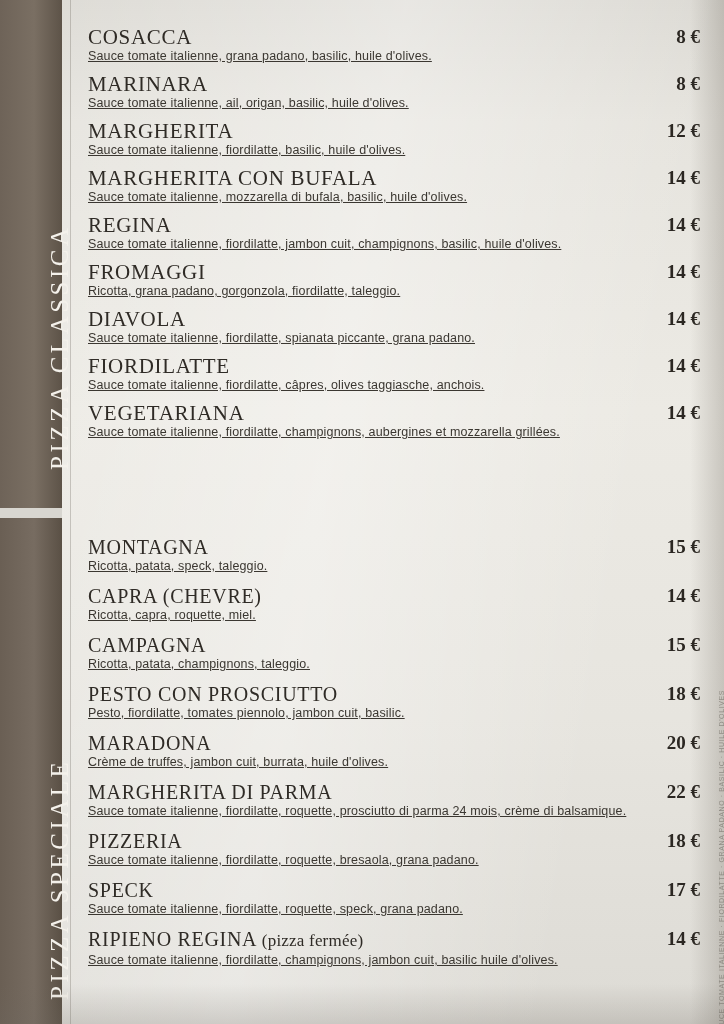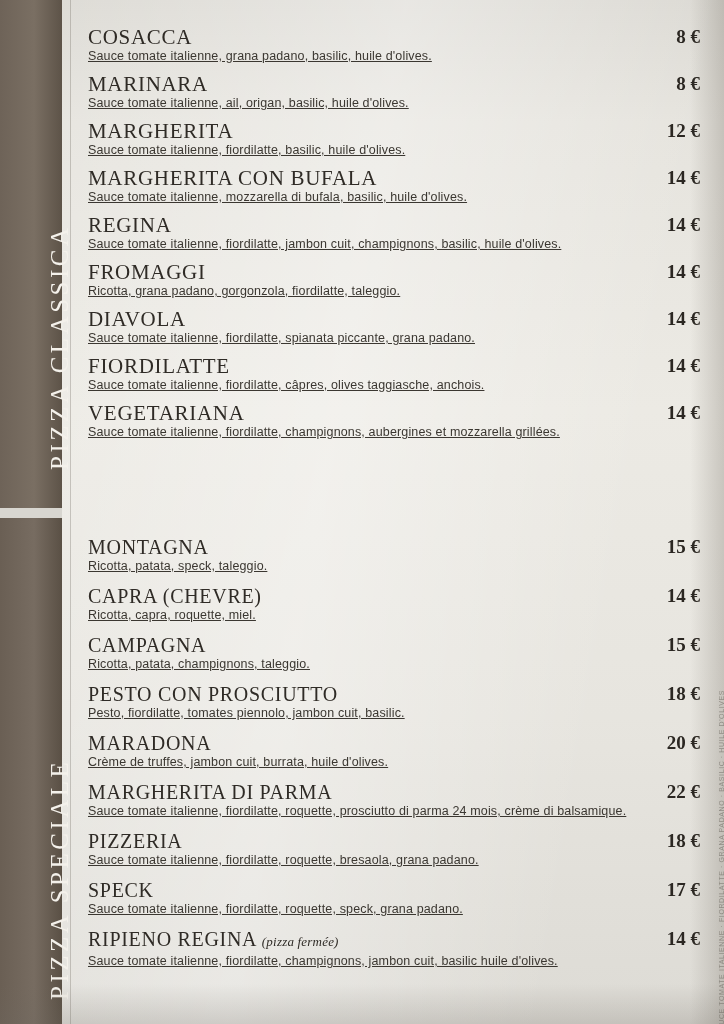--- a/index.html
+++ b/index.html
@@ -104,22 +104,21 @@
   }
   .name {
     font-family: "Liberation Serif", serif;
     font-size: 21px;
     line-height: 22px;
     letter-spacing: 0.7px;
     color: #2f2b26;
     font-weight: normal;
   }
   .name .paren {
-    font-size: 13px;
-    font-style: italic;
+    font-size: 17px;
     letter-spacing: 0.2px;
   }
   .price {
     font-family: "Liberation Serif", serif;
     font-size: 19px;
     line-height: 21px;
     color: #2b2722;
     font-weight: bold;
     padding-left: 12px;
     white-space: nowrap;

